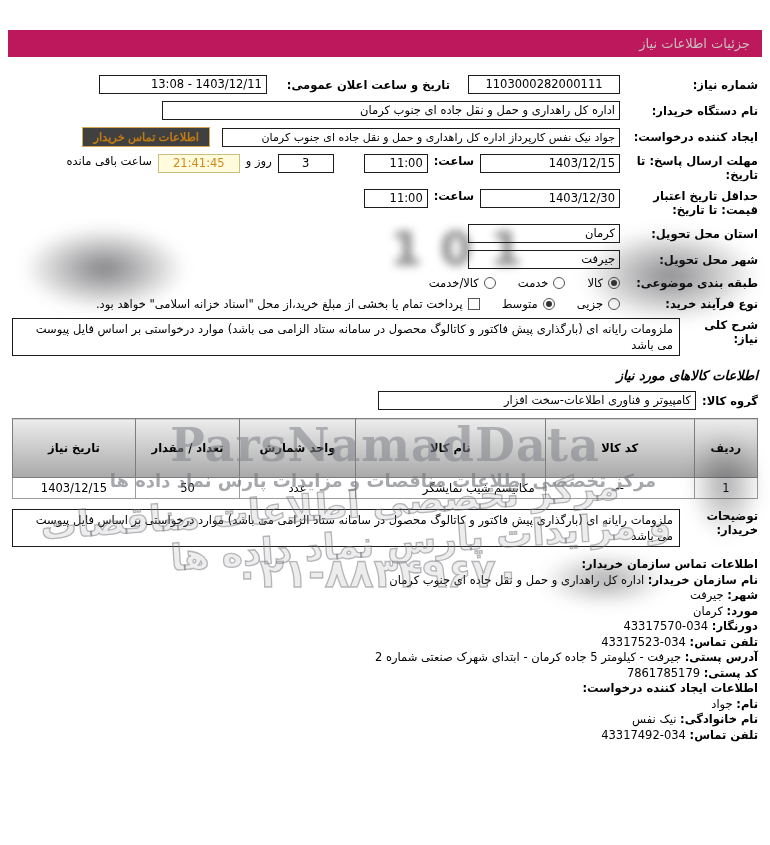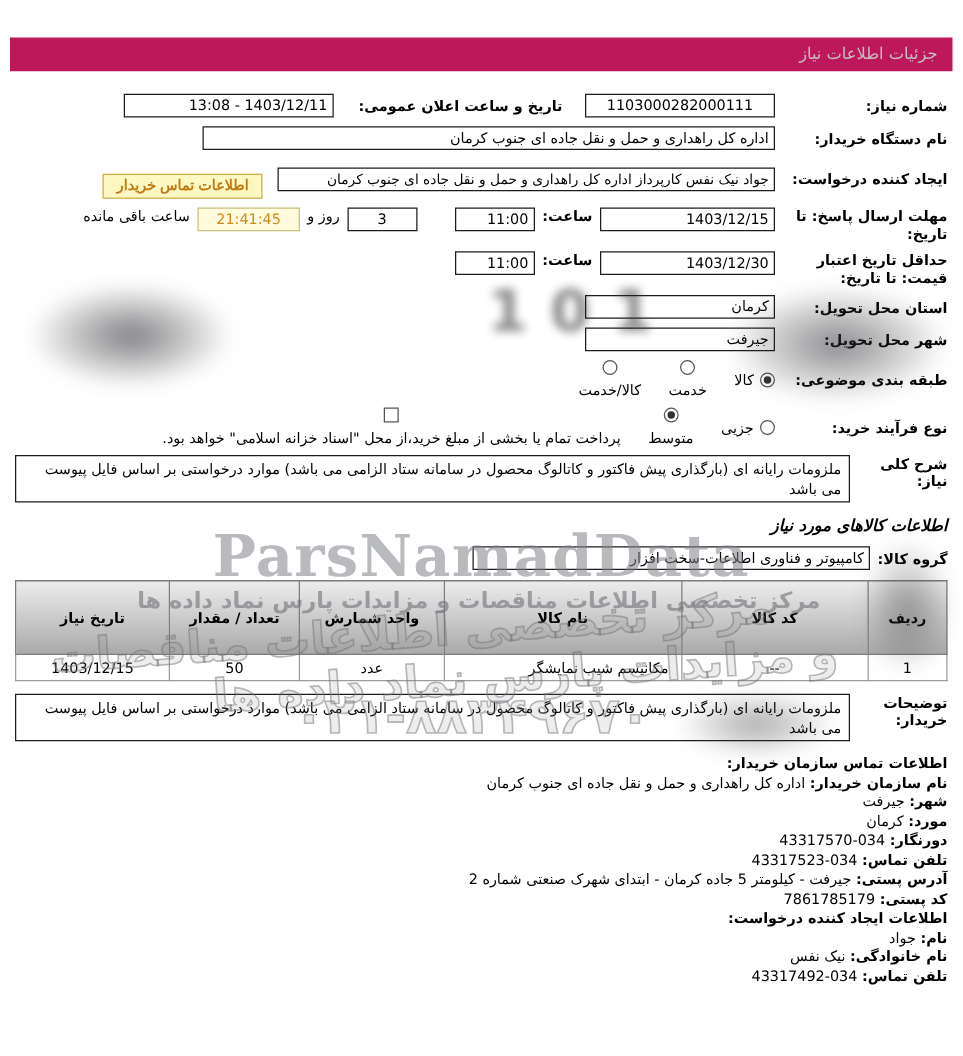--- a/index.html
+++ b/index.html
@@ -25,34 +25,34 @@
     border:1px solid #1c1c1c; background:#fff; height:19px; line-height:17px;
     padding:0 4px; overflow:hidden; white-space:nowrap; font-size:11.5px; flex:none;
     text-align:right;
   }
   .w152{width:152px} .w168{width:168px} .w458{width:458px} .w398{width:398px; font-size:11px;}
   .w140{width:140px} .w64{width:64px} .w318{width:318px}
   .w56{width:56px; text-align:center;}
   .center{text-align:center;}
   .announce-lbl{ margin:0 12px 0 14px; }
   .btn {
-    background:#fef9c3; border:1px solid #d2a94f; color:#c07b14;
+    background:#404040; border:1px solid #d2a94f; color:#c07b14;
     font-weight:bold; font-size:11.5px; padding:2px 10px; height:20px; line-height:15px;
-    white-space:nowrap; cursor:pointer; flex:none; margin-inline-start:6px;margin-top:12px;
+    white-space:nowrap; cursor:pointer; flex:none; margin-inline-start:6px;
   }
   .count {
     background:#fffbdc; border:1px solid #cabf7f; color:#cf8a1b;
     height:19px; line-height:17px; padding:0 8px; width:82px; text-align:center;
     font-size:11.5px; flex:none;
   }
   .gapR { margin-inline-start:24px; }
   .plain { font-size:11.5px; white-space:nowrap; }
   
   .opt { display:flex; align-items:center; gap:5px; flex:none; }
-  .opt + .opt { margin-inline-start:16px;flex-direction:column; }
+  .opt + .opt { margin-inline-start:16px; }
   .radio {
     width:12px; height:12px; border:1px solid #555; border-radius:50%;
     background:#fff; position:relative; flex:none;
   }
   .radio.checked::after {
     content:""; position:absolute; inset:2px; border-radius:50%; background:#333;
   }
   .cbox { width:12px; height:12px; border:1px solid #555; background:#fff; flex:none; }
   .small { font-size:11.5px; white-space:nowrap; }
   

